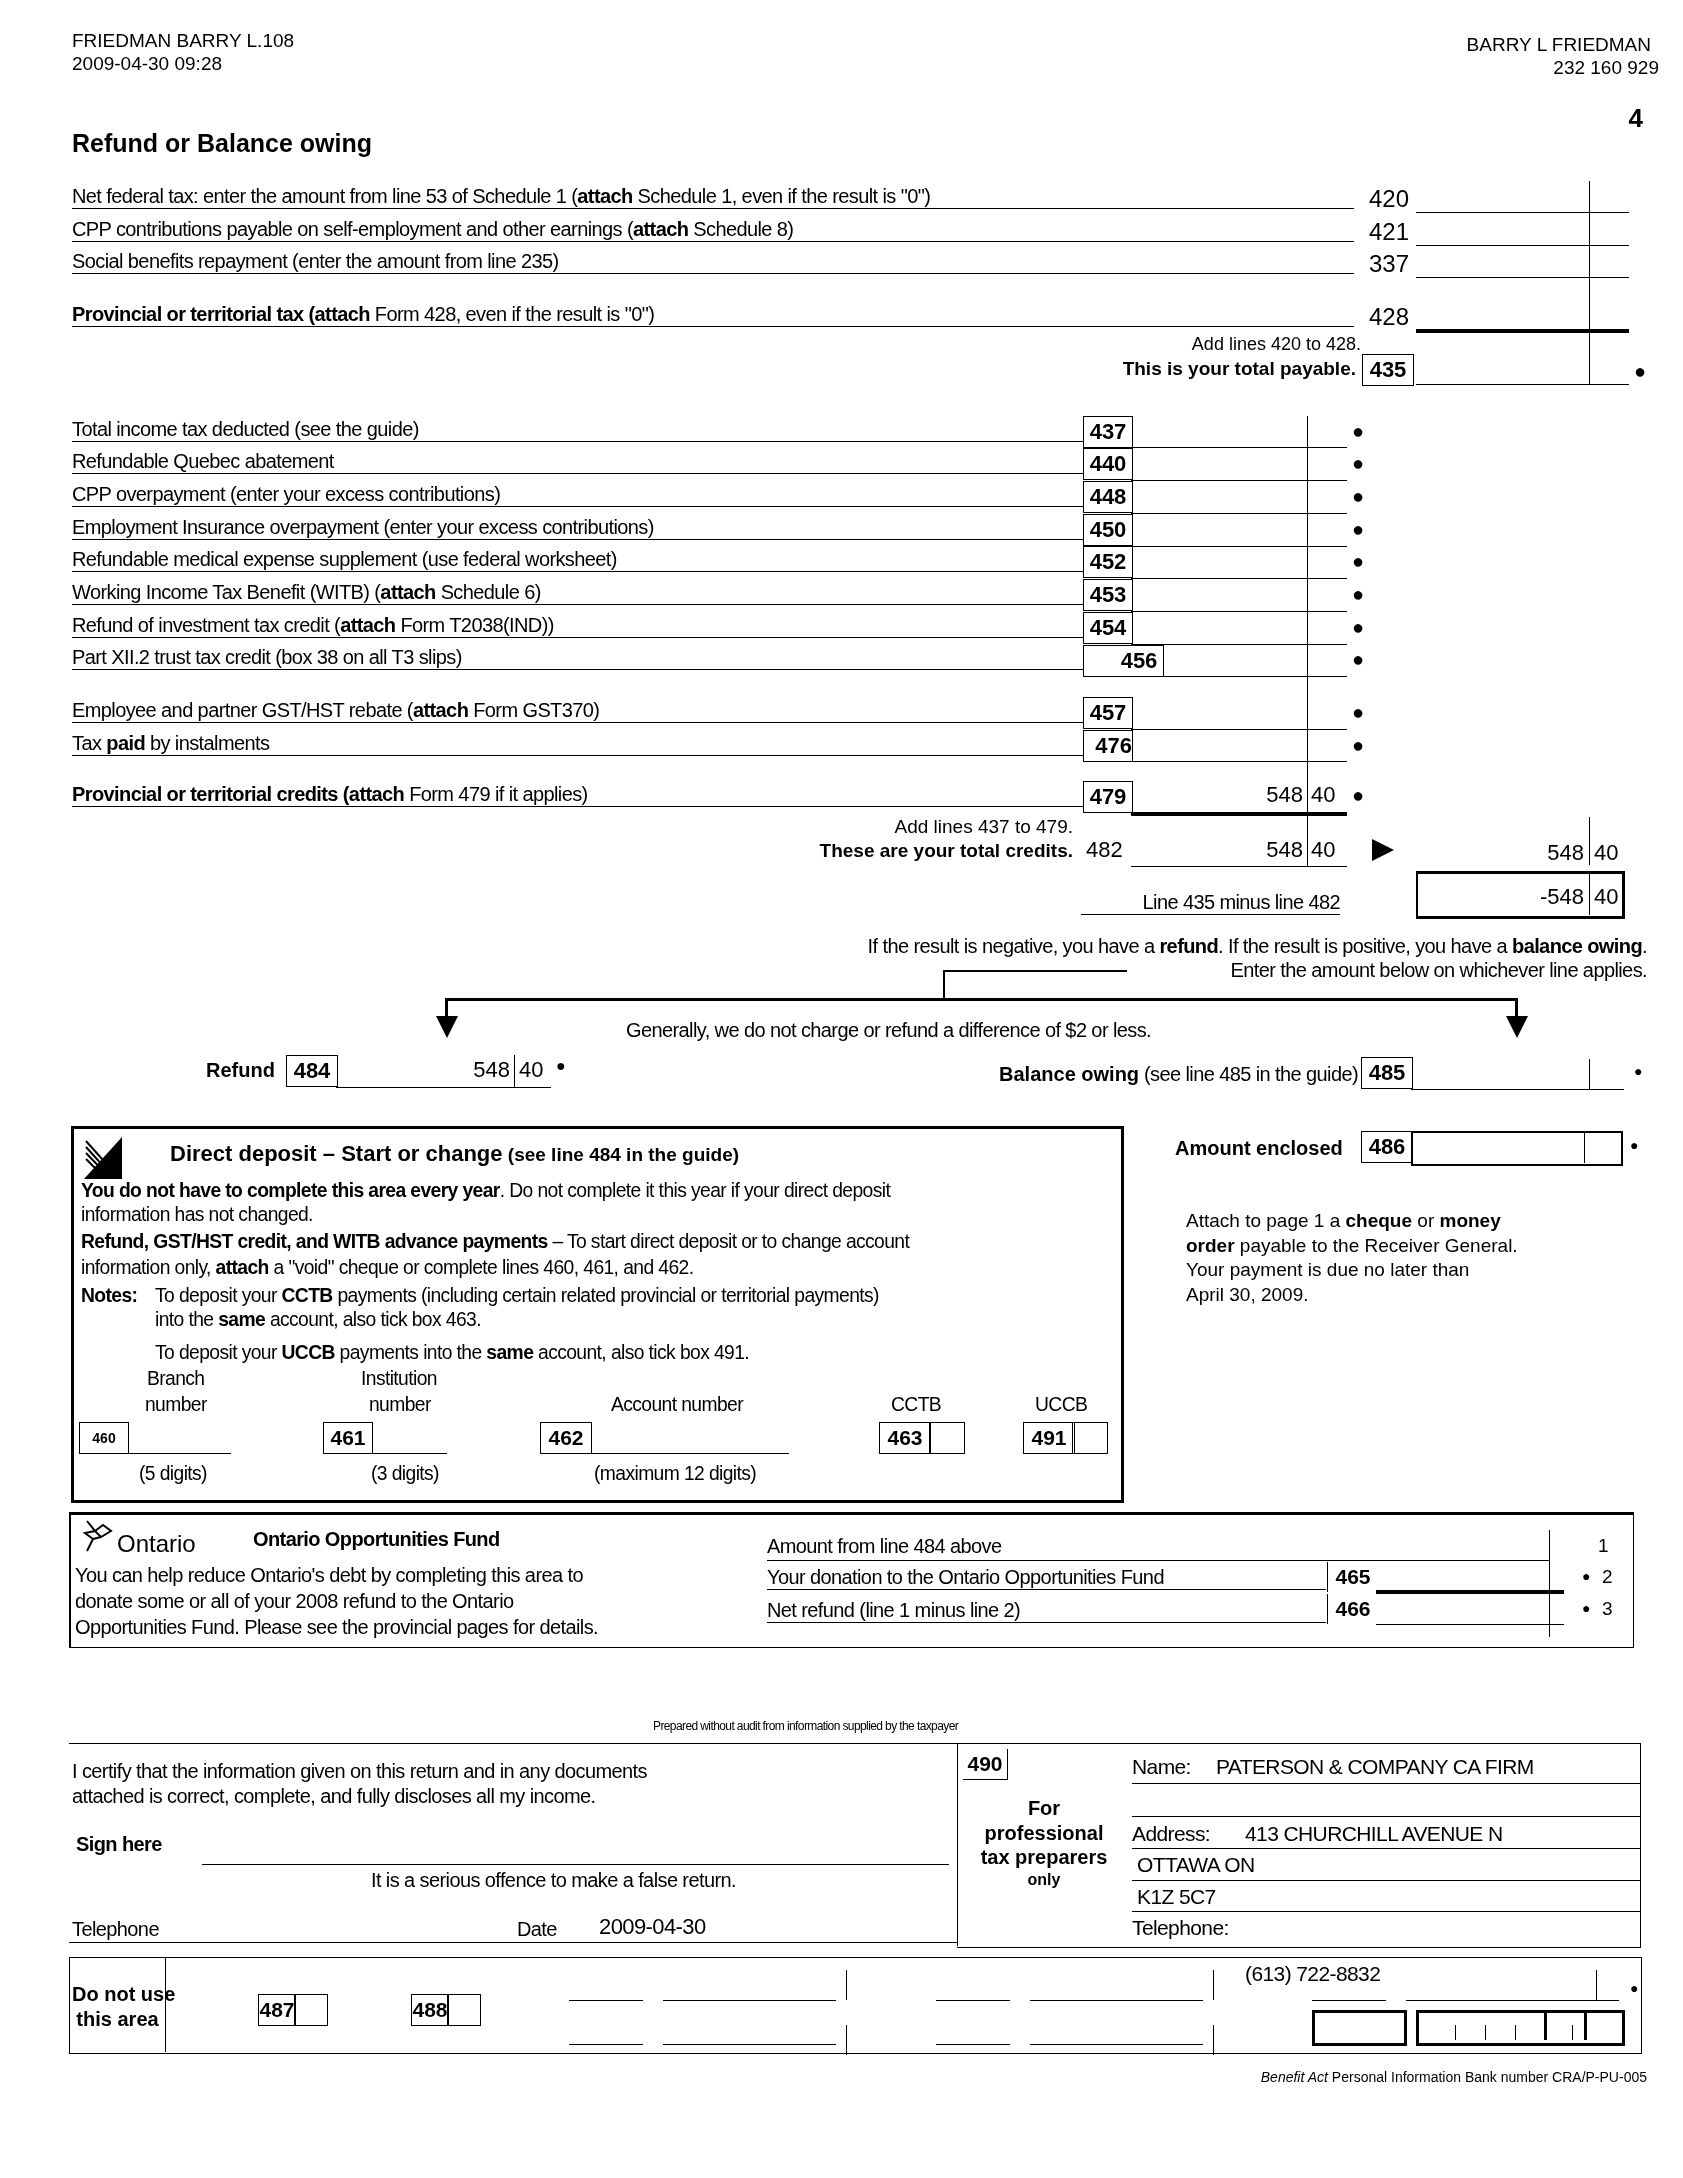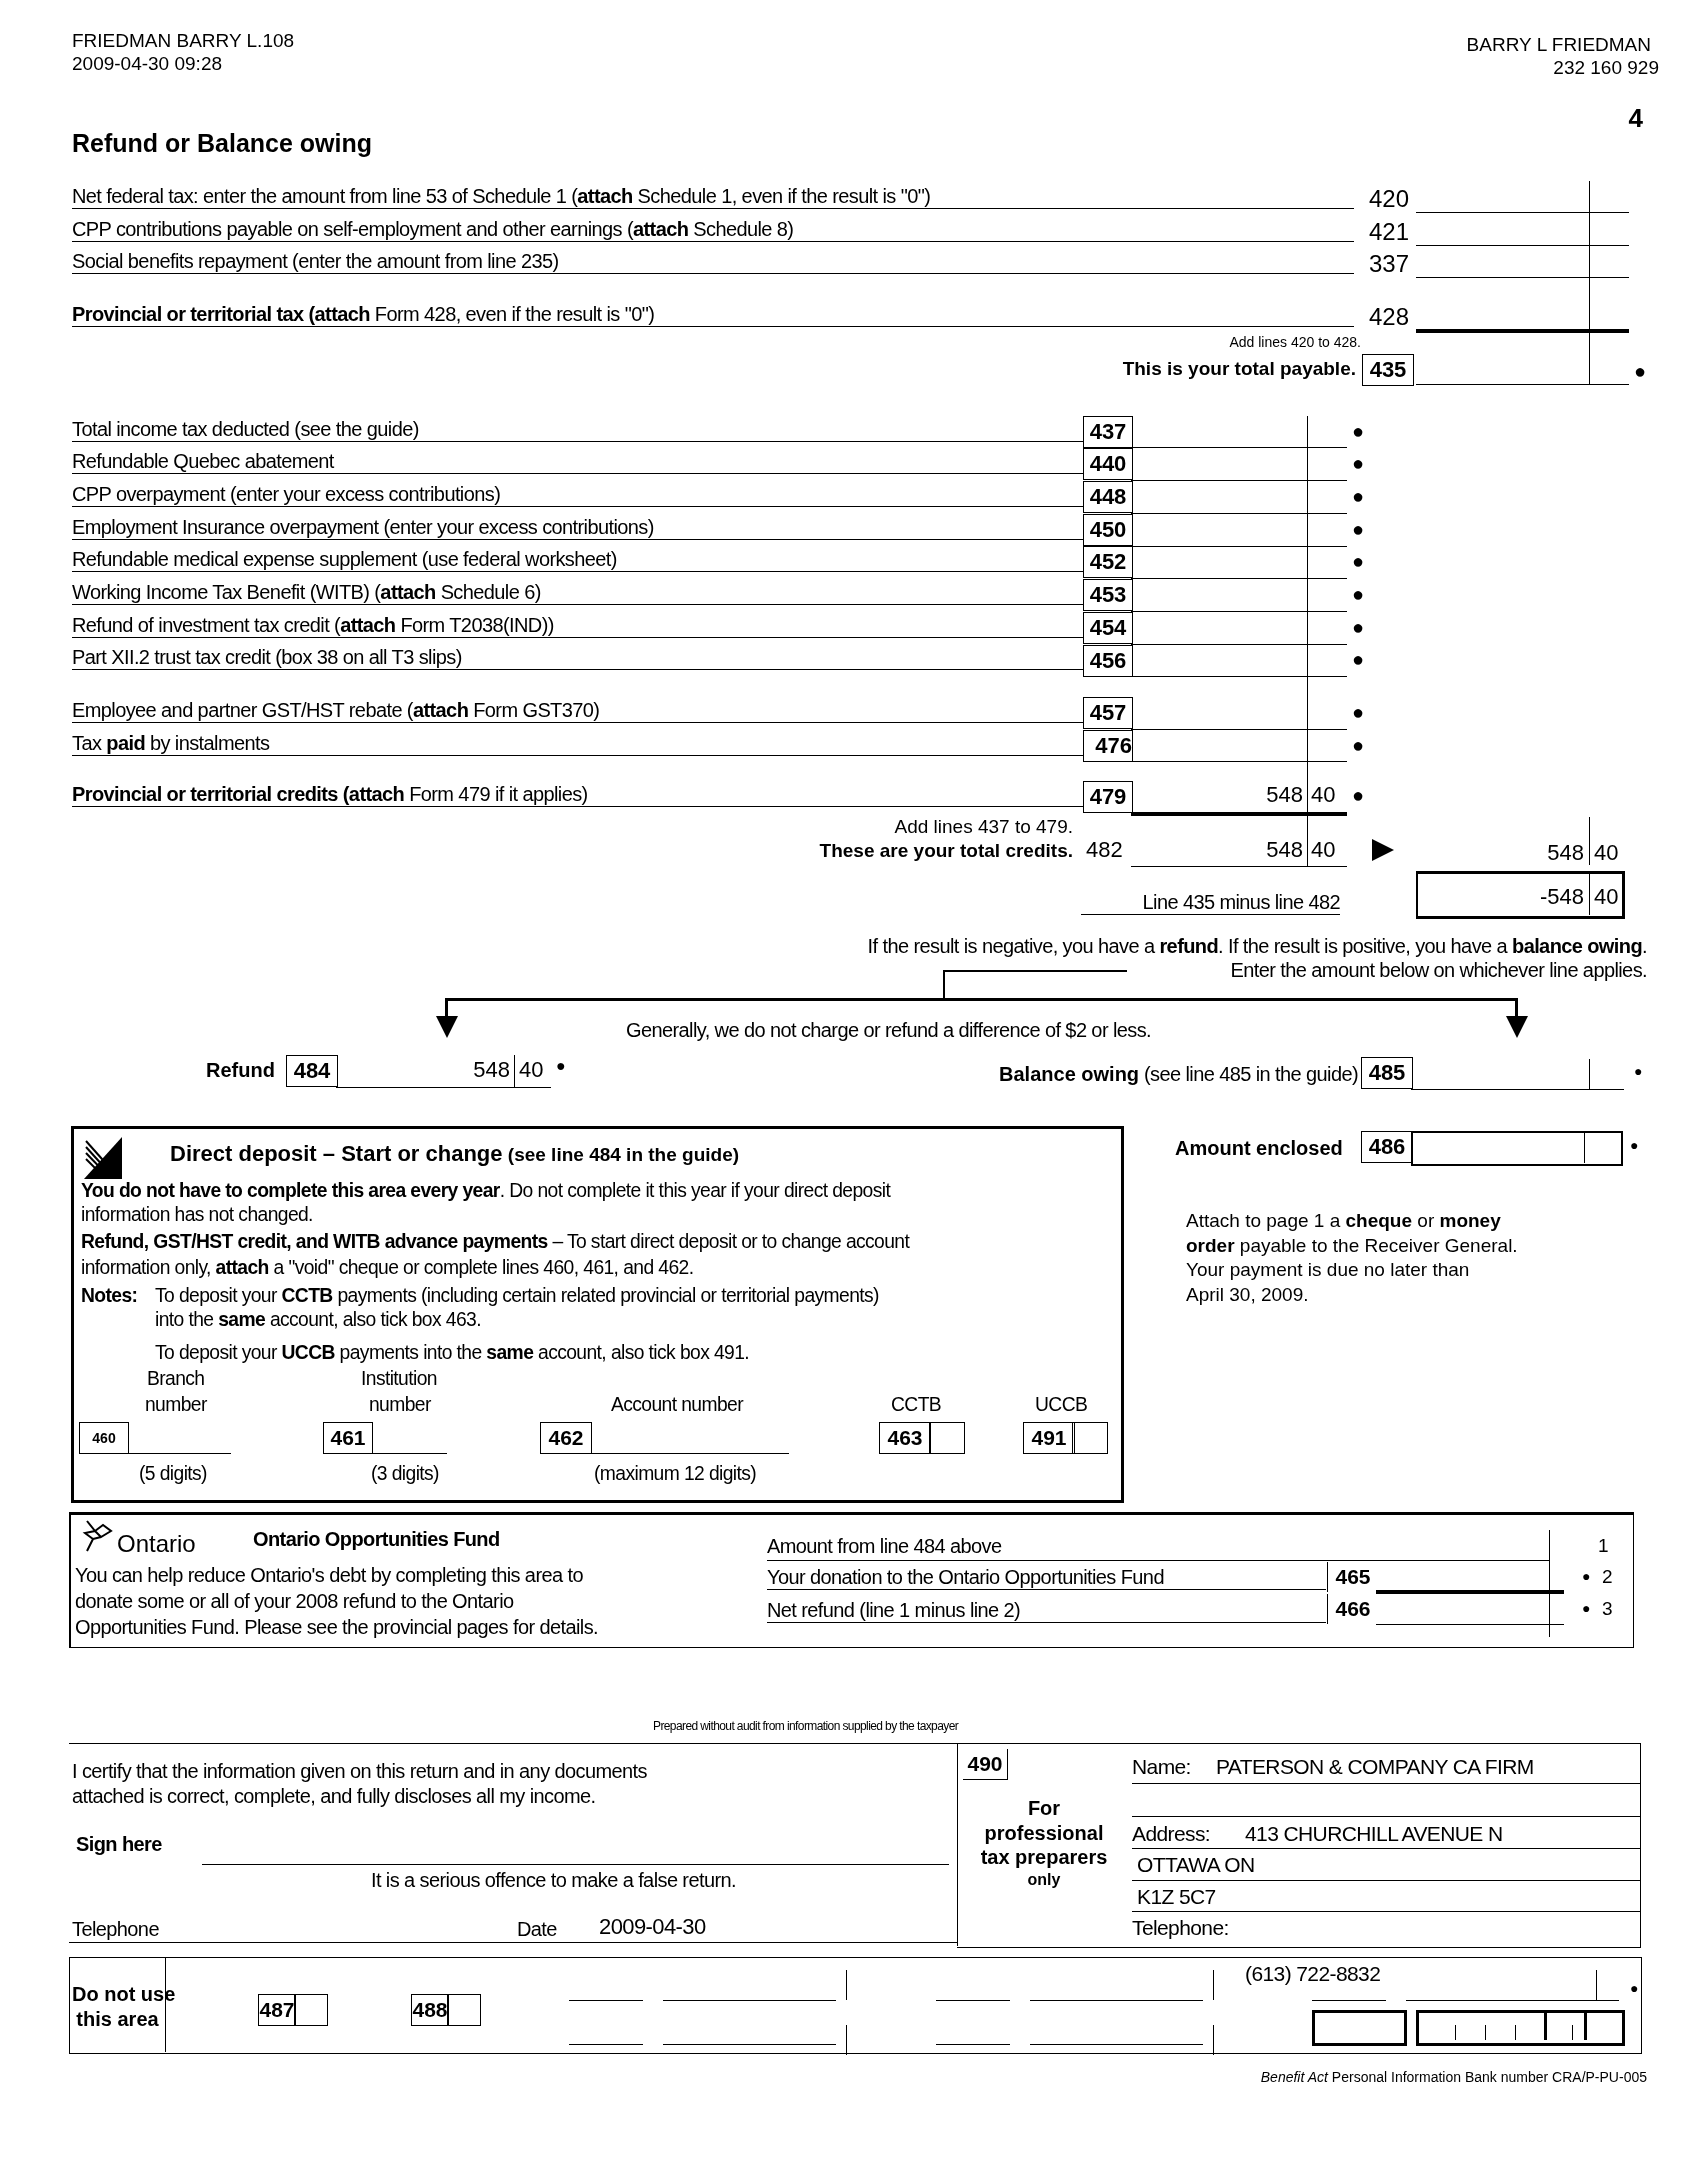--- a/index.html
+++ b/index.html
@@ -43,21 +43,21 @@
   <div class="hl" style="left:1416px;top:245px;width:213px;"></div>
 
   <div class="a t nar ul" style="left:72px;top:250px;width:1282px;"><span>Social benefits repayment (enter the amount from line 235)</span><b></b><span></span></div>
   <div class="a" style="left:1369px;top:250px;font-size:24px;">337</div>
   <div class="hl" style="left:1416px;top:277px;width:213px;"></div>
 
   <div class="a t nar ul" style="left:72px;top:303px;width:1282px;"><span></span><b>Provincial or territorial tax (attach</b><span> Form 428, even if the result is "0")</span></div>
   <div class="a" style="left:1369px;top:303px;font-size:24px;">428</div>
   <div class="hlt" style="left:1416px;top:329px;width:213px;"></div>
 
-  <div class="a" style="right:322px;top:334px;font-size:14px;text-align:right;">Add lines 420 to 428.</div>
+  <div class="a" style="right:322px;top:334px;font-size:18px;text-align:right;">Add lines 420 to 428.</div>
   <div class="a b" style="right:327px;top:358px;font-size:19px;text-align:right;">This is your total payable.</div>
   <div class="code" style="left:1362px;top:354px;width:50px;">435</div>
   <div class="hl" style="left:1416px;top:384px;width:213px;"></div>
   <div class="bullet" style="left:1634px;top:360px;">●</div>
 </div>
 
 <div>
   <div class="vl" style="left:1307px;top:416px;height:451px;"></div>
 
   <div class="a t nar ul" style="left:72px;top:418px;width:1012px;"><span>Total income tax deducted (see the guide)</span></div>
@@ -89,21 +89,21 @@
   <div class="code" style="left:1083px;top:579px;width:48px;">453</div>
   <div class="hl" style="left:1131px;top:611px;width:216px;"></div>
   <div class="bullet" style="left:1352px;top:583px;">●</div>
 
   <div class="a t nar ul" style="left:72px;top:614px;width:1012px;"><span>Refund of investment tax credit (</span><b>attach</b><span> Form T2038(IND))</span></div>
   <div class="code" style="left:1083px;top:612px;width:48px;">454</div>
   <div class="hl" style="left:1131px;top:644px;width:216px;"></div>
   <div class="bullet" style="left:1352px;top:616px;">●</div>
 
   <div class="a t nar ul" style="left:72px;top:646px;width:1012px;"><span>Part XII.2 trust tax credit (box 38 on all T3 slips)</span></div>
-  <div class="code" style="left:1083px;top:645px;width:48px;">456</div>
+  <div class="code" style="left:1083px;top:645px;width:48px;padding-left:31px;">456</div>
   <div class="hl" style="left:1131px;top:676px;width:216px;"></div>
   <div class="bullet" style="left:1352px;top:648px;">●</div>
 
   <div class="a t nar ul" style="left:72px;top:699px;width:1012px;"><span>Employee and partner GST/HST rebate (</span><b>attach</b><span> Form GST370)</span></div>
   <div class="code" style="left:1083px;top:697px;width:48px;">457</div>
   <div class="hl" style="left:1131px;top:729px;width:216px;"></div>
   <div class="bullet" style="left:1352px;top:701px;">●</div>
 
   <div class="a t nar ul" style="left:72px;top:732px;width:1012px;"><span>Tax </span><b>paid</b><span> by instalments</span></div>
   <div class="code" style="left:1083px;top:730px;width:48px;text-align:right;">476</div>

